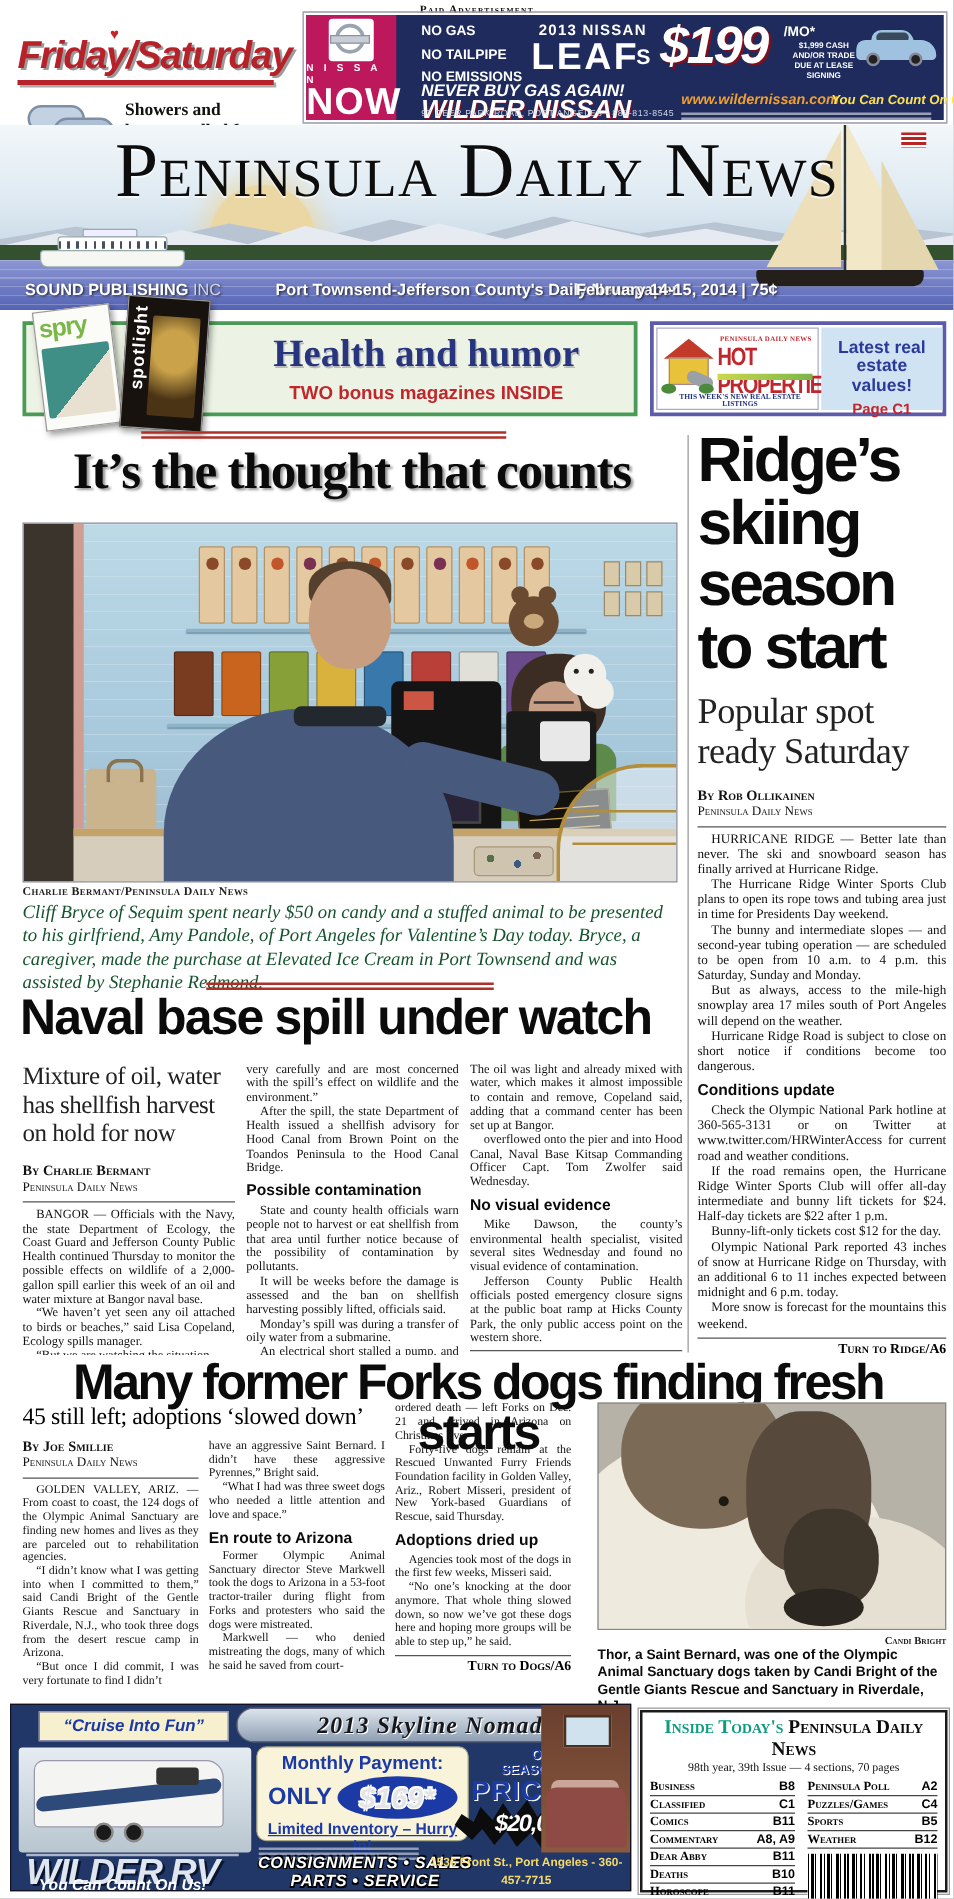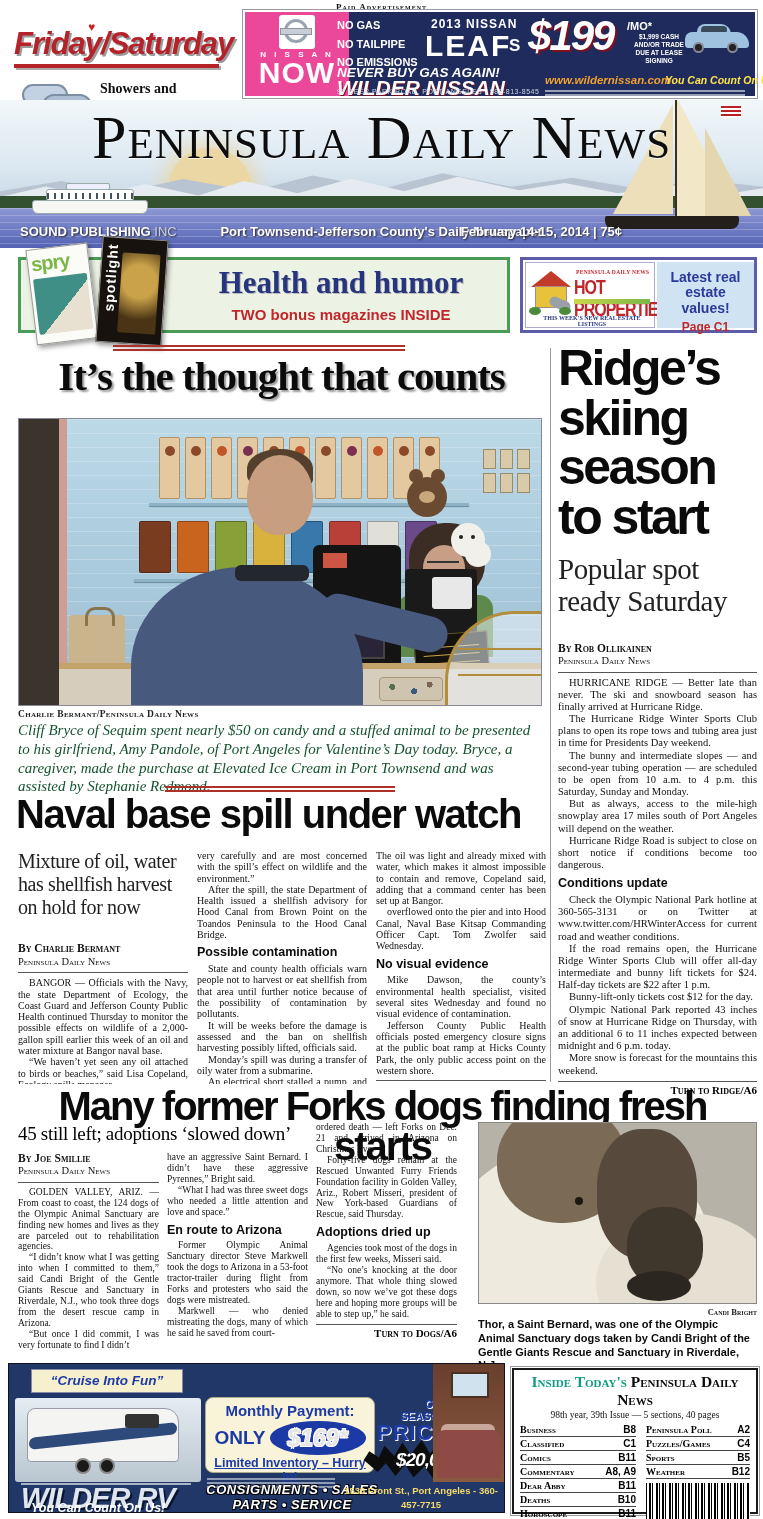--- a/index.html
+++ b/index.html
@@ -18,21 +18,21 @@
   .c1 { left:4px; top:6px; width:46px; height:22px; }
   .c2 { left:24px; top:16px; width:50px; height:24px; background:#aebfd4; }
   .rain { position:absolute; width:2px; height:12px; background:#5a6b80; transform:rotate(25deg); }
   .wx-text { position:absolute; left:100px; top:80px; width:118px; font:bold 14px/1.22 "Liberation Serif",serif; color:#111; }
   .wx-ref { color:#c0272d; }
   .wx-bar { position:absolute; left:100px; top:135px; width:102px; height:7px; background:#3a5aa8; }
 
   
   .nissan { position:absolute; left:243px; top:10px; width:514px; height:88px; background:#1e2b5c;
     border:2px solid #fff; outline:1px solid #99a; color:#fff; font-family:"Liberation Sans",sans-serif; }
-  .nred { position:absolute; left:0; top:0; width:104px; height:84px; background:#ec4899; text-align:center; }
+  .nred { position:absolute; left:0; top:0; width:72px; height:84px; background:#be185d; text-align:left; }
   .nlogo { margin:3px auto 1px; width:36px; height:34px; background:#fff; border-radius:3px; position:relative; }
   .nlogo .ring { position:absolute; left:5px; top:4px; width:24px; height:24px; border:3px solid #9aa4b0; border-radius:50%; }
   .nlogo .bar { position:absolute; left:1px; top:13px; width:32px; height:7px; background:#c9ced6; border:1px solid #8a94a2; }
   .nletters { font:bold 8px "Liberation Sans",sans-serif; letter-spacing:3px; }
   .nnow { font:900 30px/0.95 "Liberation Sans",sans-serif; letter-spacing:1px; }
   .nnos { position:absolute; left:92px; top:4px; width:86px; }
   .nnos p { font:900 11px/1.7 "Liberation Sans",sans-serif; white-space:nowrap; }
   .nyear { position:absolute; left:186px; top:5px; font:bold 12px "Liberation Sans",sans-serif; letter-spacing:1px; }
   .nleaf { position:absolute; left:180px; top:17px; font:900 30px "Liberation Sans",sans-serif; letter-spacing:2px; }
   .ntrim { position:absolute; left:264px; top:24px; font:bold 17px "Liberation Sans",sans-serif; }
@@ -191,21 +191,21 @@
     font:bold 9.5px "Liberation Serif",serif; font-variant:small-caps; color:#222; letter-spacing:.3px; }
   .feat-cap { position:absolute; left:18px; top:721px; width:524px;
     font:italic 15px/1.25 "Liberation Serif",serif; color:#14532d; }
 
   
   .naval-head { position:absolute; left:16px; top:794px; width:530px;
     font:900 40px/1 "Liberation Sans",sans-serif; color:#0b0b0b; letter-spacing:-1.5px; }
   .naval-cols { position:absolute; left:18px; top:850px; width:528px; height:234px; display:flex; gap:9px; overflow:hidden; }
   .ncol { width:170px; }
   .deck { font:20px/1.14 "Liberation Serif",serif; color:#222; letter-spacing:-.4px; }
-  .byline { margin-top:24px; font:bold 11.5px/1.15 "Liberation Serif",serif; font-variant:small-caps; color:#111; }
+  .byline { margin-top:13px; font:bold 11.5px/1.15 "Liberation Serif",serif; font-variant:small-caps; color:#111; }
   .byorg { font:10.5px/1.2 "Liberation Serif",serif; font-variant:small-caps; color:#111;
     border-bottom:1px solid #555; padding-bottom:4px; margin-bottom:4px; }
   .body p { font:10px/1.13 "Liberation Serif",serif; text-align:justify; text-indent:11px; color:#111; }
   .cont p:first-child { text-indent:0; }
   .col-subhead { font:bold 12.5px/1.5 "Liberation Sans",sans-serif; color:#0b0b0b; margin:3px 0 1px; }
   .turn { border-top:1px solid #555; margin-top:4px; padding-top:2px; text-align:right;
     font:bold 11px "Liberation Serif",serif; font-variant:small-caps; }
 
   
   .vrule { position:absolute; left:550px; top:348px; width:1px; height:734px; background:#999; }
@@ -596,20 +596,21 @@
       <div class="patch2"></div>
       <div class="patch3"></div>
     <div class="deye"></div>
       <div class="dnose"></div>
   </div>
   <div class="dog-credit">Candi Bright</div>
   <div class="dog-cap">Thor, a Saint Bernard, was one of the Olympic Animal Sanctuary dogs taken by Candi Bright of the Gentle Giants Rescue and Sanctuary in Riverdale, N.J.</div>
 
   <div class="rv">
     <div class="rv-kick">“Cruise Into Fun”</div>
+    <div class="rv-banner">2013 Skyline Nomad</div>
     <div class="rv-photo">
       <i class="trailer"></i>
         <i class="swoosh"></i>
         <i class="win"></i>
         <i class="wh1"></i>
         <i class="wh2"></i>
     </div>
     <div class="rv-panel">
       <div class="rv-pay">Monthly Payment:</div>
       <div class="rv-row">
@@ -647,21 +648,21 @@
       <div>1536 Front St., Port Angeles - 360-457-7715</div>
       <div>www.wilderrvs.com M-F 9-6 - Sat 9-5:00</div>
     </div>
   </div>
 
   <div class="inside">
     <div class="in-title">
       <span class="accent">Inside Today's</span>
       <span>Peninsula Daily News</span>
     </div>
-    <div class="in-issue">98th year, 39th Issue — 5 sections, 40 pages</div>
+    <div class="in-issue">98th year, 39th Issue — 4 sections, 70 pages</div>
     <div class="in-cols">
       <div class="in-left">
         <div>
             <div class="idx-row">
               <span class="idx-label">Business</span>
               <span class="idx-page">B8</span>
             </div>
             <div class="idx-row">
               <span class="idx-label">Classified</span>
               <span class="idx-page">C1</span>

